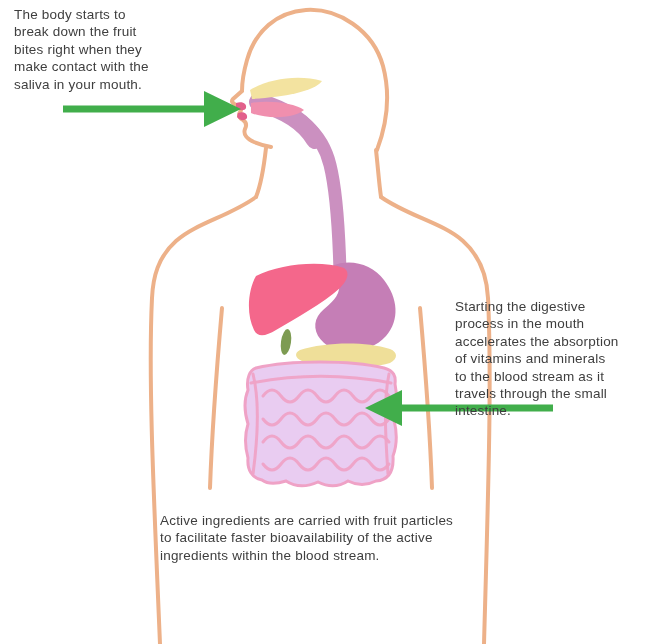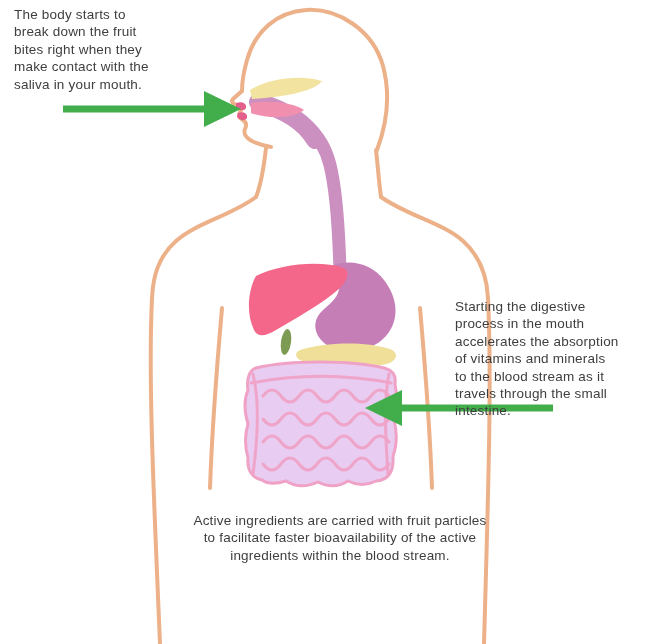--- a/index.html
+++ b/index.html
@@ -32,21 +32,21 @@
   .gutline{fill:none;stroke:var(--intestine-line);stroke-width:3;stroke-linecap:round;opacity:.95;}
   .arrowshaft{stroke:var(--arrow);stroke-width:7;}
   .arrowhead{fill:var(--arrow);}
   .note{
     position:absolute;color:var(--text);
     font-size:13.5px;font-weight:500;line-height:1.29;letter-spacing:.2px;
     white-space:pre-line;
   }
   #note-mouth{left:14px;top:6px;width:190px;}
   #note-intestine{left:455px;top:262px;width:200px;margin-top:36px;}
-  #note-blood{left:150px;top:512px;width:380px;text-align:center;}
+  #note-blood{left:160px;top:512px;width:380px;}
 </style>
 </head>
 <body>
 
 <div id="stage">
 
   <svg id="figure" viewBox="0 0 663 644" aria-hidden="true">
 
     <g class="outline">
       <path d="M 377 150 C 386 126 391 96 383 66 C 373 30 338 8 306 10 C 277 12 255 31 247 60 C 243 74 242 82 242 91 L 233 99 Q 230 102 236 105 C 241 107 242 110 240 112 C 238 115 239 118 243 120 C 246 122 247 125 245 129 C 243 134 247 139 254 142 C 259 144 265 146 271 147"></path>

